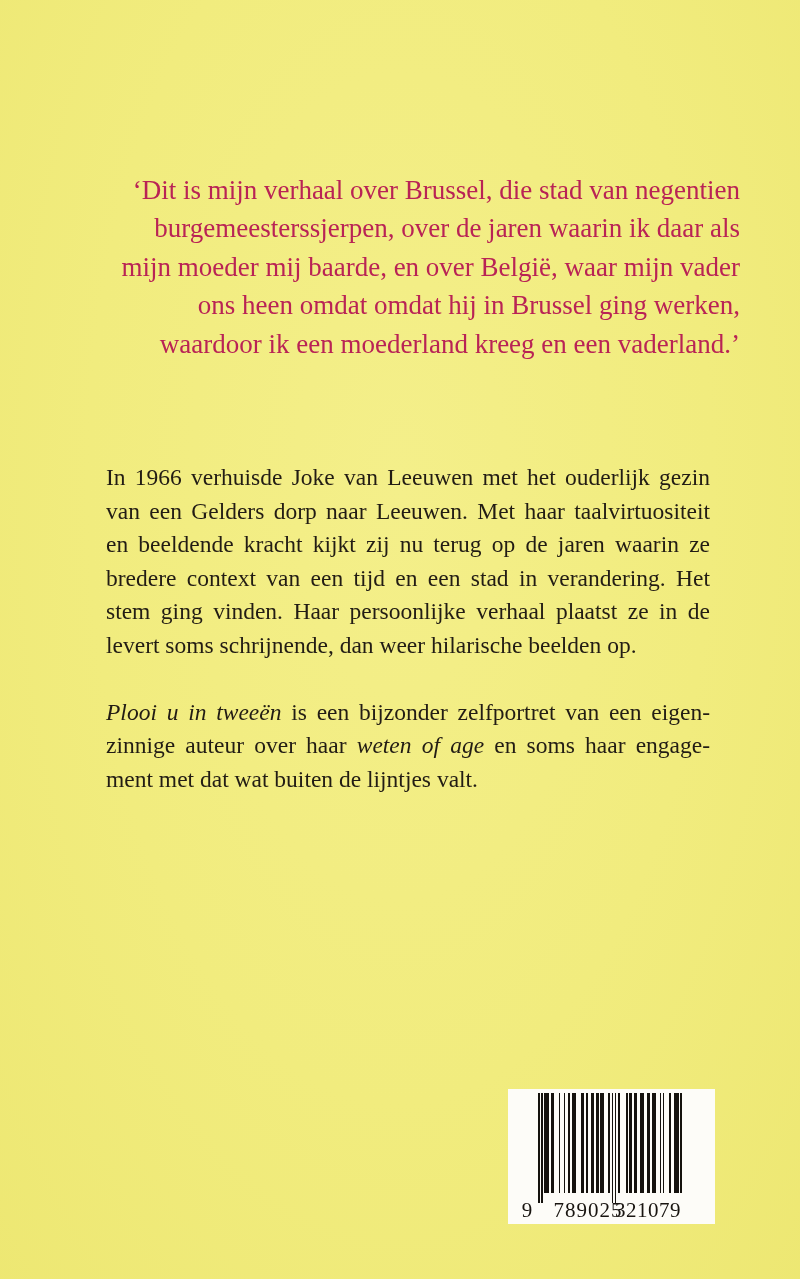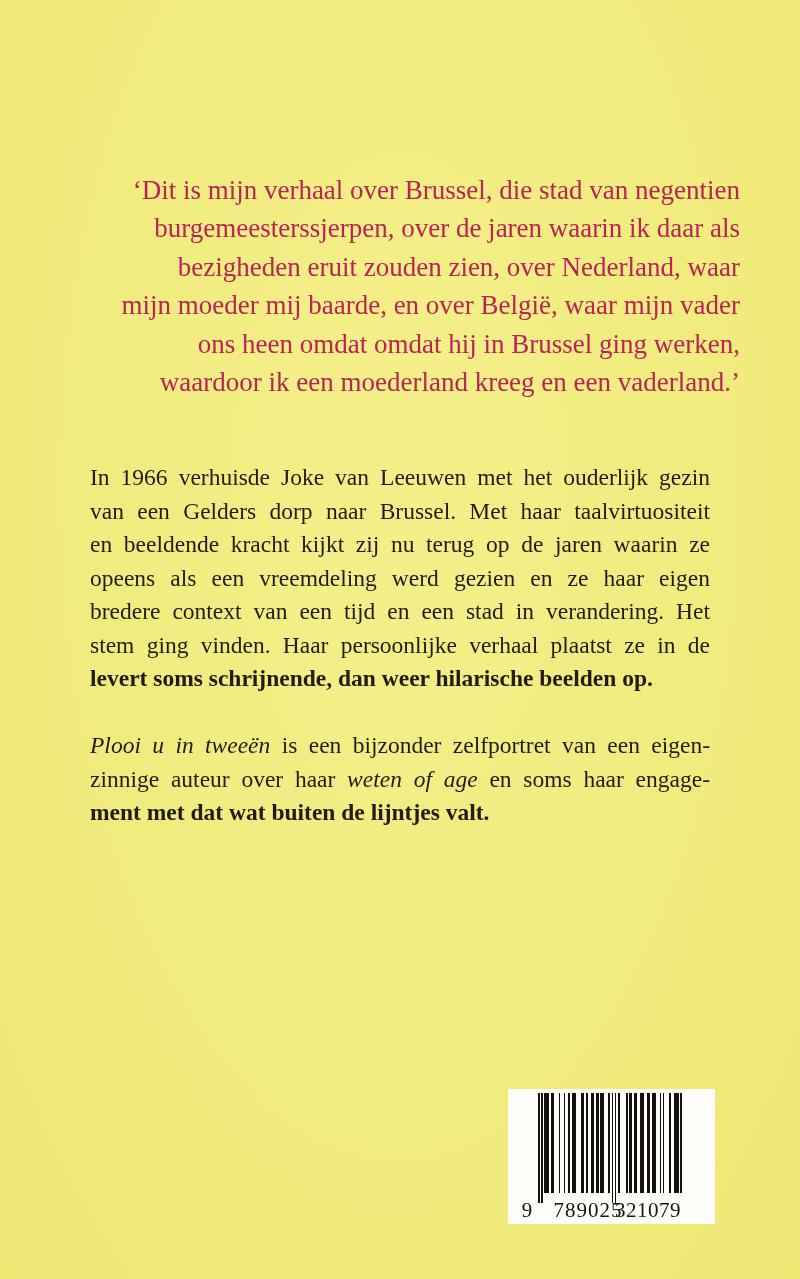--- a/index.html
+++ b/index.html
@@ -25,22 +25,22 @@
     margin-top:20px;
   }
   .qline{white-space:nowrap;}
   .body-paragraphs{
     position:absolute;top:461px;left:90px;width:620px;
     color:var(--body);
     font-size:23.5px;line-height:33.5px;
     font-feature-settings:"onum";
   }
   .para + .para{margin-top:33.5px;}
-  .bline{text-align:justify;text-align-last:justify;hyphens:none;}
-  .bline.lastline{text-align-last:left;font-weight:bold;}
+  .bline{text-align:justify;text-align-last:justify;hyphens:none;margin-left:16px;}
+  .bline.lastline{text-align-last:left;}
   .bline i{}
   .barcode-box{
     position:absolute;left:508px;top:1089px;width:207px;height:135px;
     background:var(--bcbg);
   }
   .bars{position:absolute;left:30px;top:4px;display:block;}
   .bc-digit{
     position:absolute;top:109px;height:24px;
     color:#181410;font-size:21px;line-height:24px;text-align:center;
     font-family:"Liberation Serif", serif;
@@ -48,32 +48,30 @@
   .bc-lead{left:6px;width:26px;}
   .bc-g1{left:44px;width:72px;letter-spacing:1px;}
   .bc-g2{left:107px;width:66px;letter-spacing:0.5px;}
 </style>
 </head>
 <body>
 
 <div class="quote-block">
     <div class="qline">‘Dit is mijn verhaal over Brussel, die stad van negentien</div>
     <div class="qline">burgemeesterssjerpen, over de jaren waarin ik daar als</div>
-    <div class="qline">bezigheden eruit zouden zien, over Nederland, waar</div>
     <div class="qline">mijn moeder mij baarde, en over België, waar mijn vader</div>
     <div class="qline">ons heen omdat omdat hij in Brussel ging werken,</div>
     <div class="qline">waardoor ik een moederland kreeg en een vaderland.’</div>
   </div>
 
 <div class="body-paragraphs">
     <div class="para">
       <div class="bline"><span>In 1966 verhuisde Joke van Leeuwen met het ouderlijk gezin</span></div>
-      <div class="bline"><span>van een Gelders dorp naar Brussel. Met haar taalvirtuositeit</span></div>
+      <div class="bline"><span>van een Gelders dorp naar Leeuwen. Met haar taalvirtuositeit</span></div>
       <div class="bline"><span>en beeldende kracht kijkt zij nu terug op de jaren waarin ze</span></div>
-      <div class="bline"><span>opeens als een vreemdeling werd gezien en ze haar eigen</span></div>
       <div class="bline"><span>bredere context van een tijd en een stad in verandering. Het</span></div>
       <div class="bline"><span>stem ging vinden. Haar persoonlijke verhaal plaatst ze in de</span></div>
       <div class="bline lastline"><span>levert soms schrijnende, dan weer hilarische beelden op.</span></div>
     </div>
     <div class="para">
       <div class="bline"><i>Plooi u in tweeën</i><span> is een bijzonder zelfportret van een eigen-</span></div>
       <div class="bline"><span>zinnige auteur over haar </span><i>weten of age</i><span> en soms haar engage-</span></div>
       <div class="bline lastline"><span>ment met dat wat buiten de lijntjes valt.</span></div>
     </div>
   </div>

